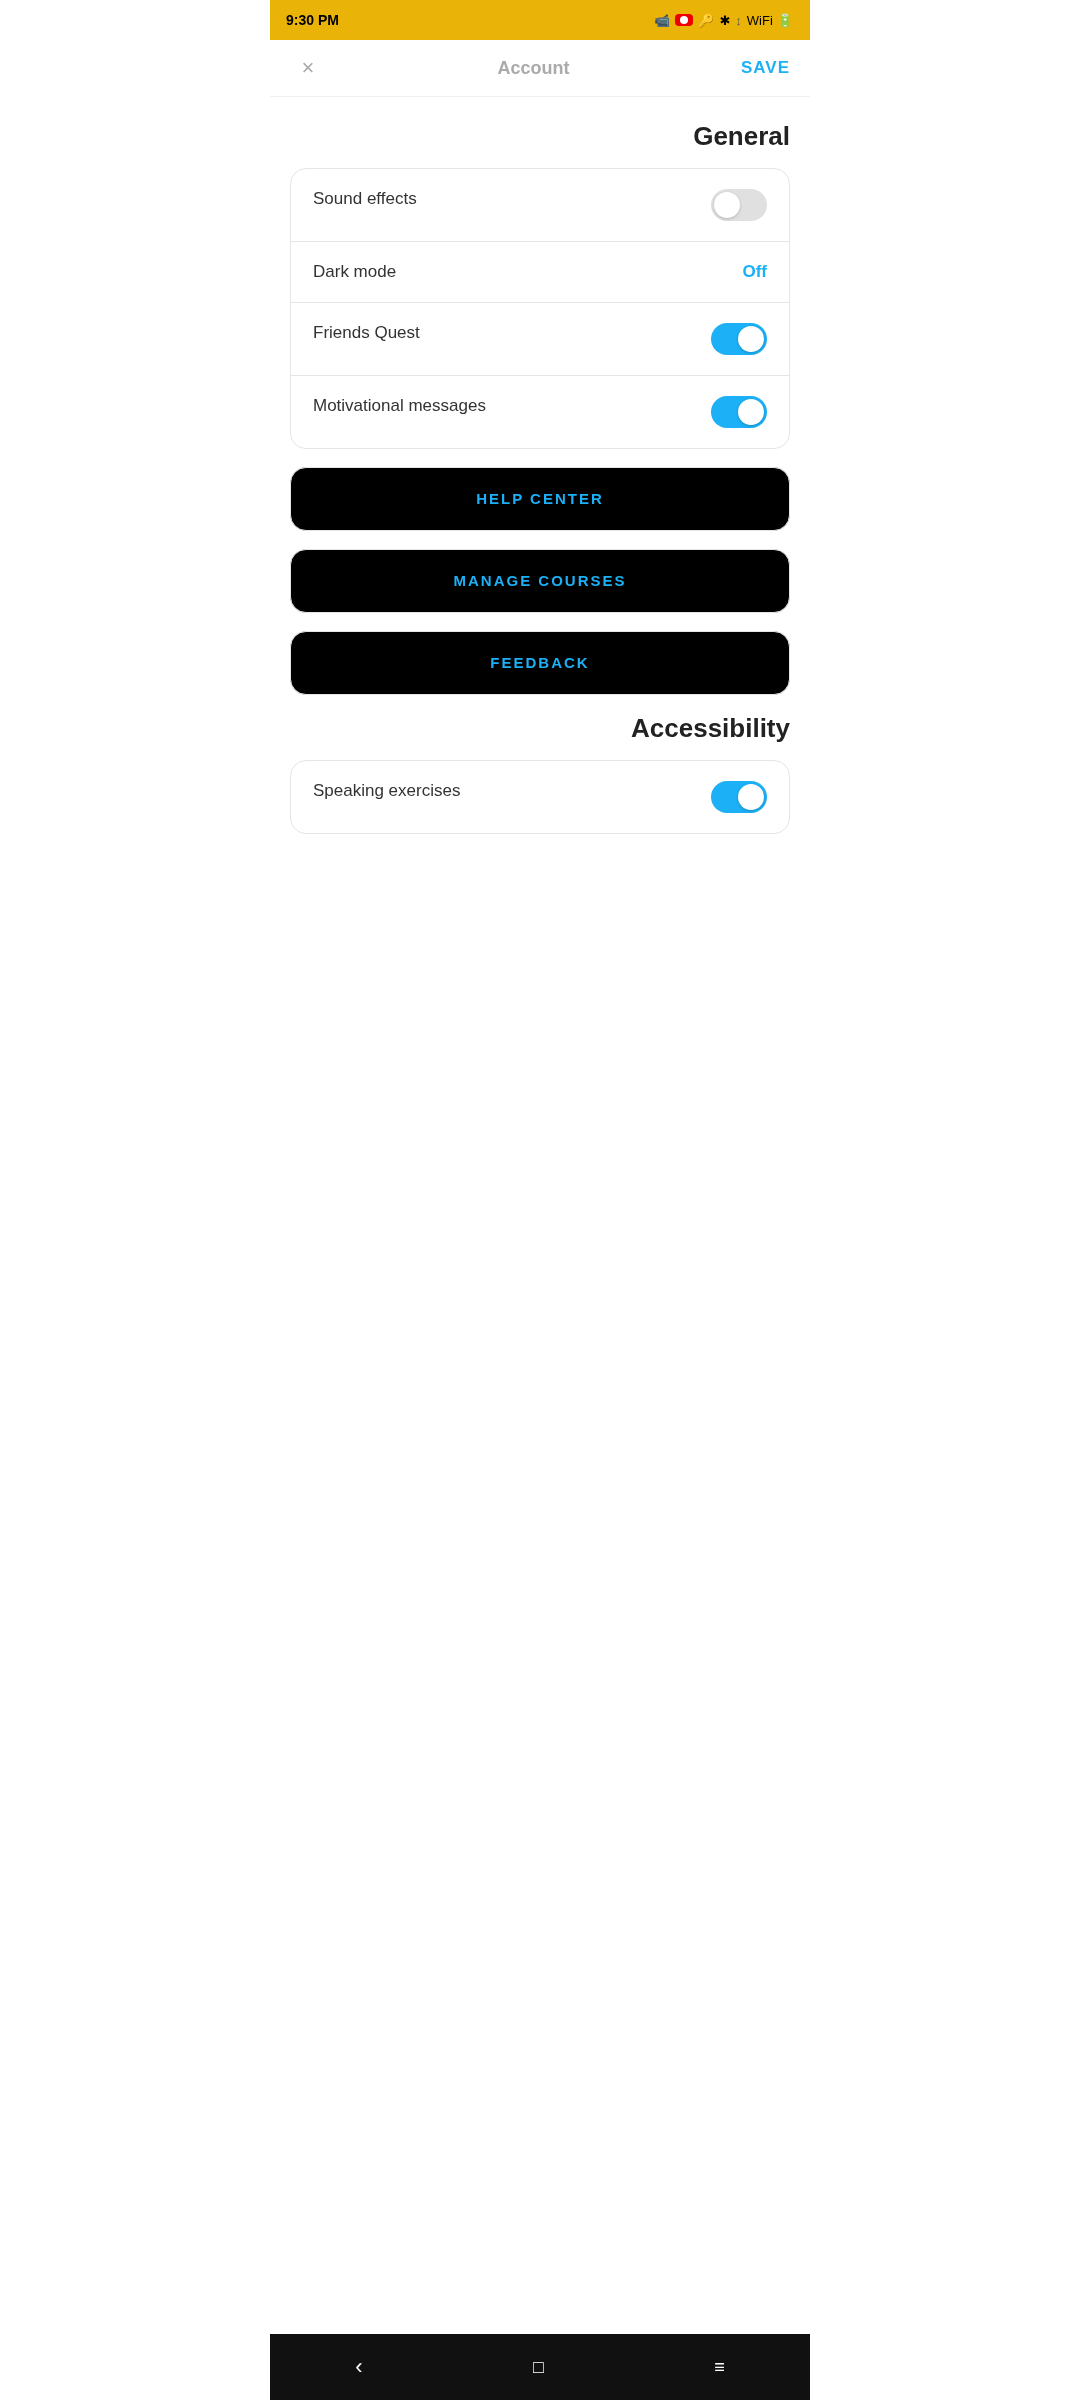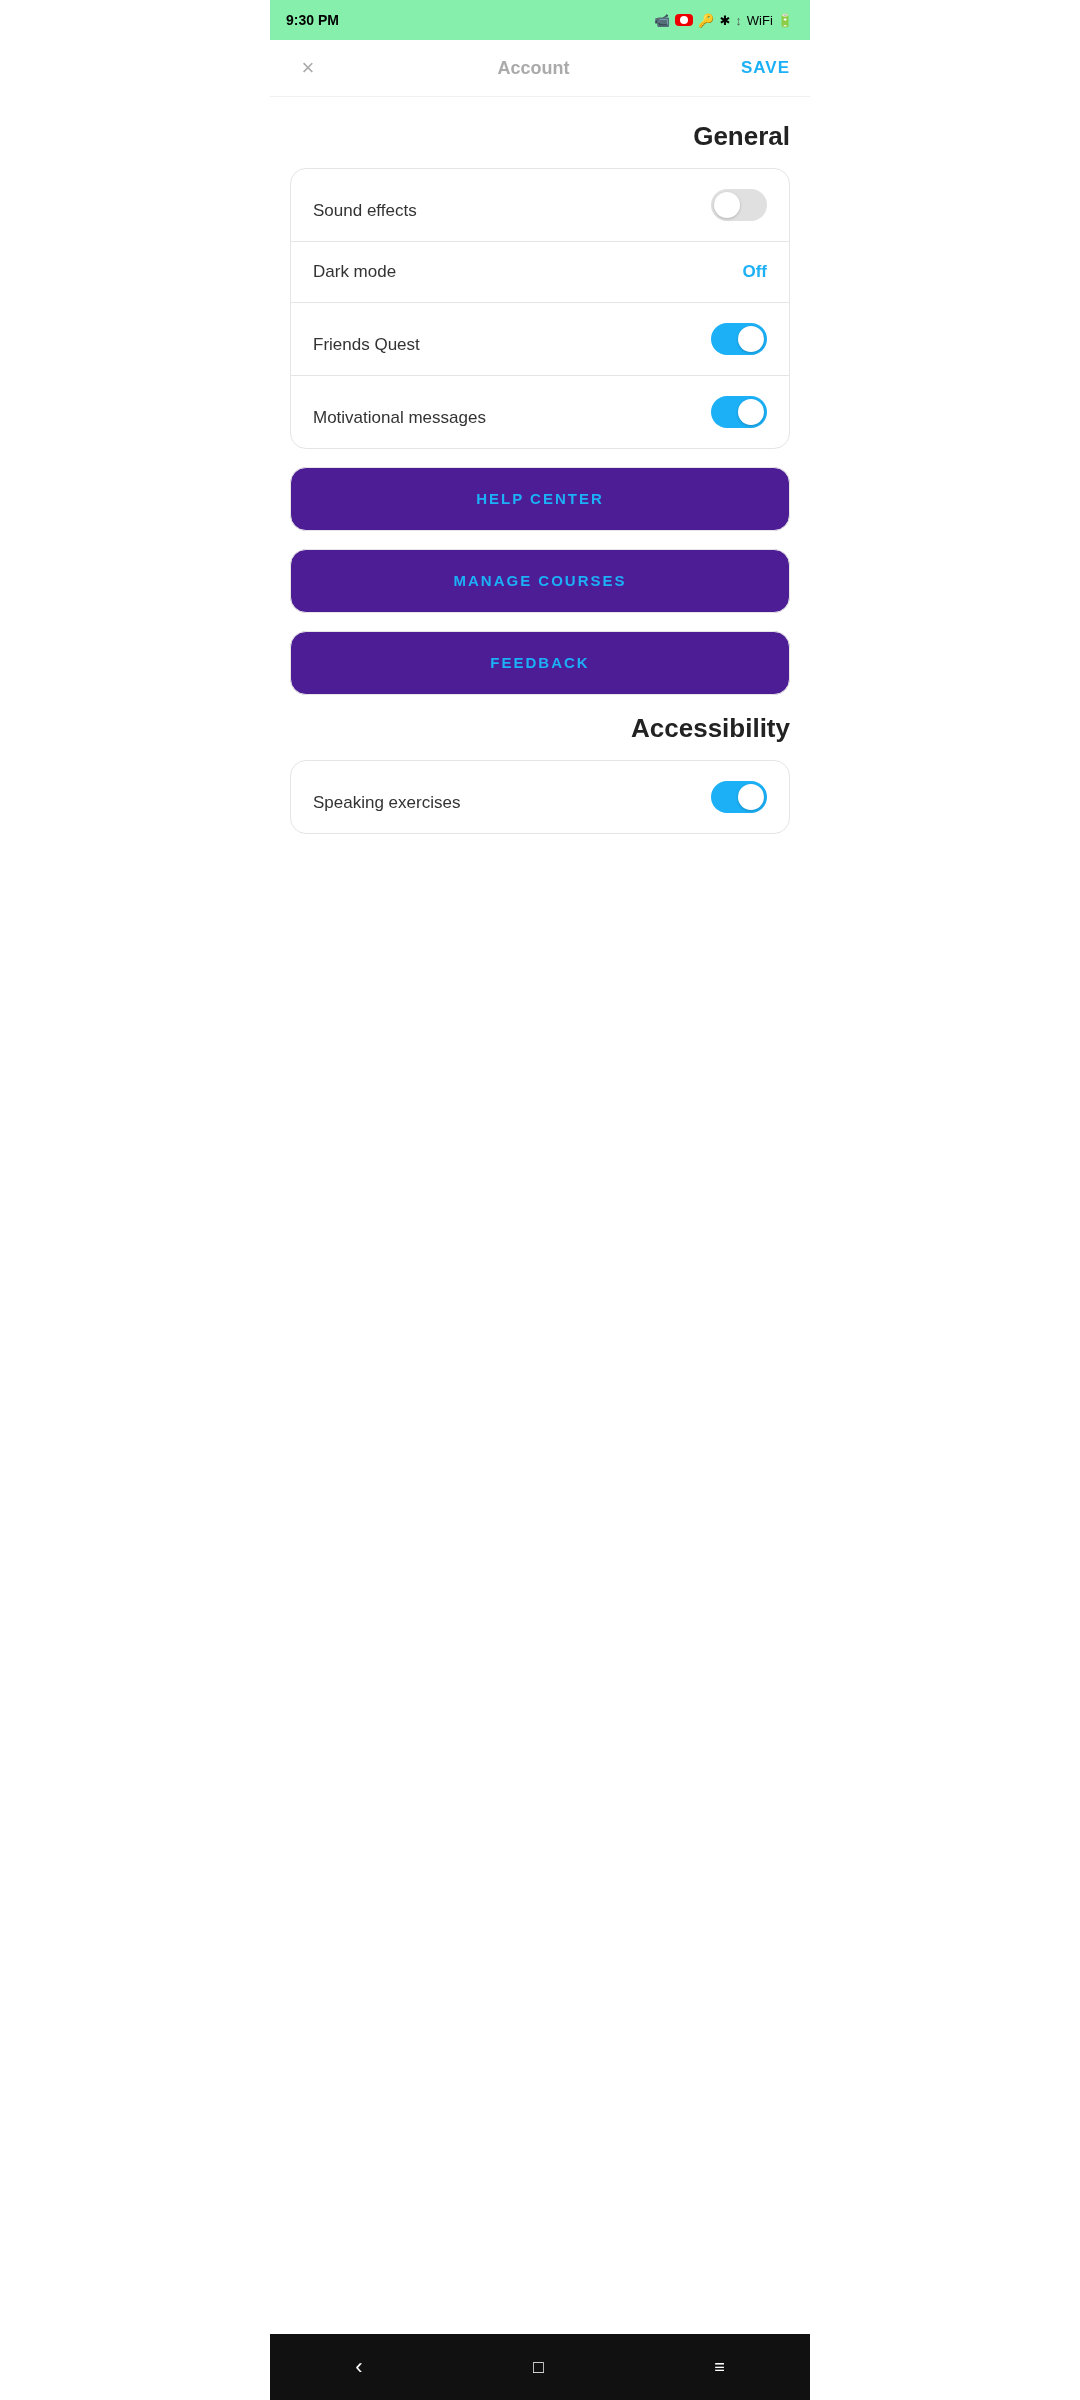--- a/index.html
+++ b/index.html
@@ -16,21 +16,21 @@
       font-family: 'Helvetica Neue', Arial, sans-serif;
       overflow-x: hidden;
     }
 
     
     .status-bar {
       display: flex;
       justify-content: space-between;
       align-items: center;
       padding: 8px 16px;
-      background: #86efac;
+      background: #eab308;
       height: 40px;
     }
 
     .status-time {
       font-size: 14px;
       font-weight: 600;
       color: #000;
     }
 
     .status-icons {
@@ -105,21 +105,21 @@
       background: #fff;
       border: 1.5px solid #e5e5e5;
       border-radius: 16px;
       overflow: hidden;
       margin-bottom: 18px;
     }
 
     .settings-row {
       display: flex;
       justify-content: space-between;
-      align-items: flex-end;
+      align-items: flex-start;
       padding: 20px 22px;
       border-bottom: 1.5px solid #e5e5e5;
     }
 
     .settings-row:last-child {
       border-bottom: none;
     }
 
     .settings-label {
       font-size: 17px;
@@ -165,21 +165,21 @@
     }
 
     .dark-mode-value {
       font-size: 17px;
       color: #1cb0f6;
       font-weight: 600;
     }
 
     
     .action-button {
-      background: #4c1d95;
+      background: #000000;
       border: 1.5px solid #e5e5e5;
       border-radius: 16px;
       padding: 22px;
       text-align: center;
       cursor: pointer;
       margin-bottom: 18px;
     }
 
     .action-button-label {
       font-size: 15px;

